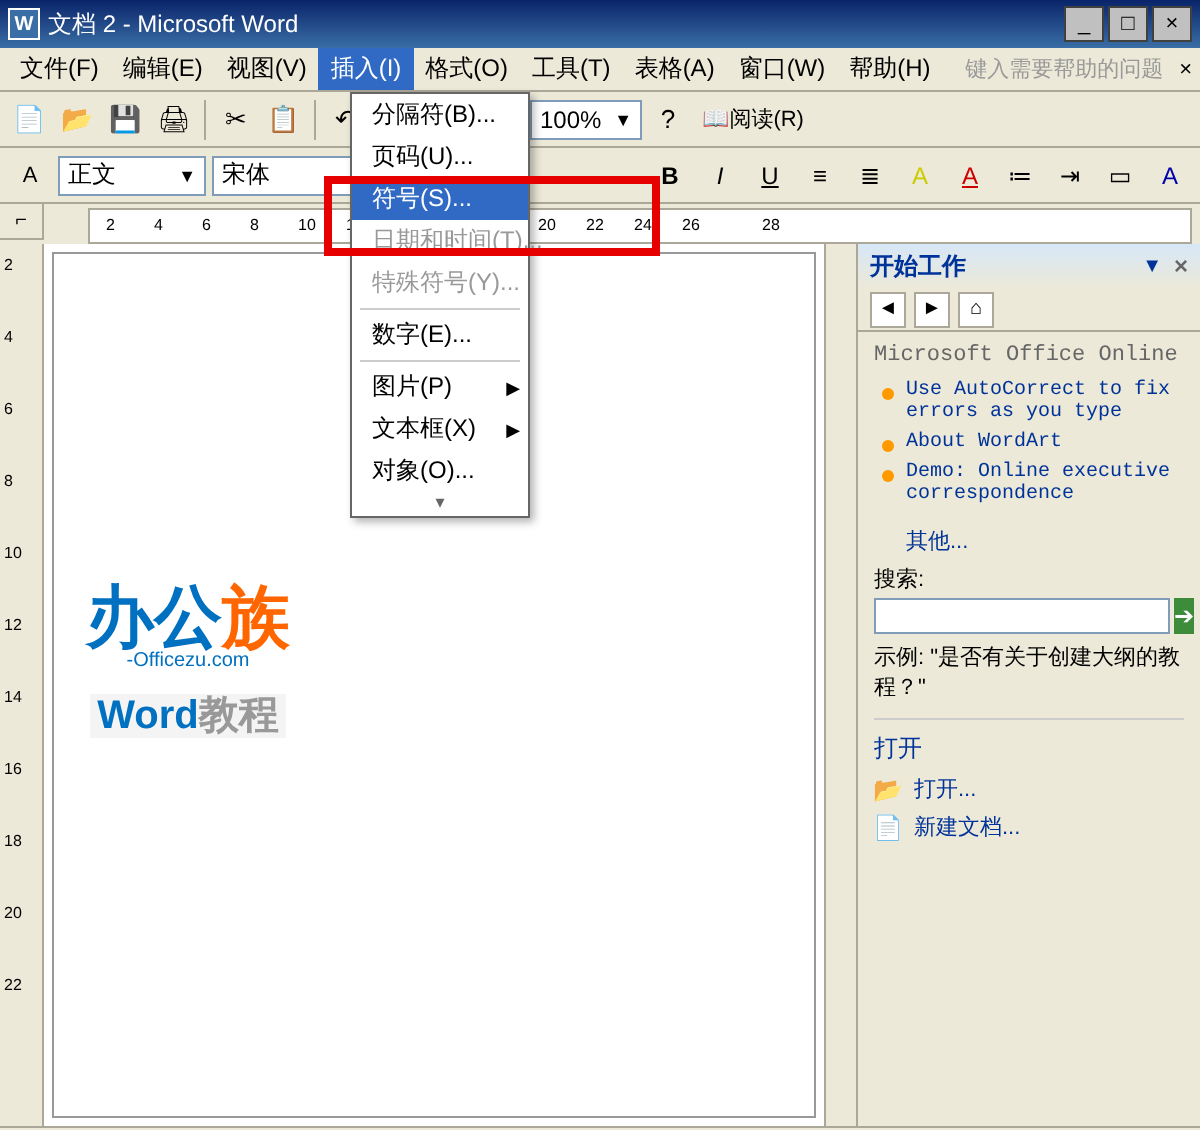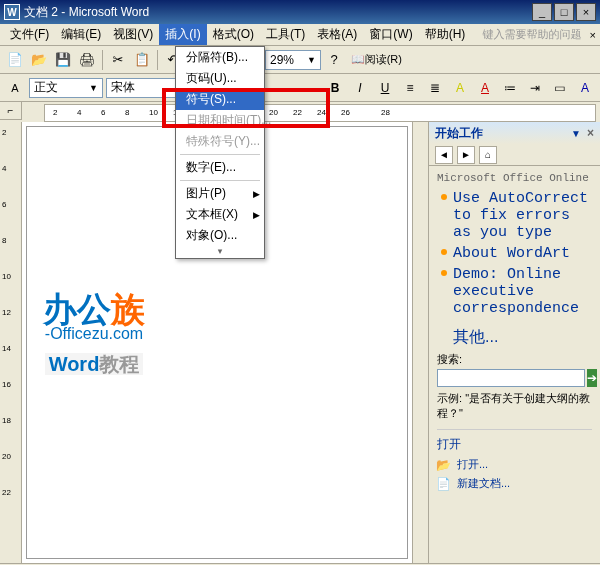--- a/index.html
+++ b/index.html
@@ -29,41 +29,41 @@
 .taskpane { width:172px; background:#ece9d8; border-left:1px solid #aca899; display:flex; flex-direction:column; font-size:11px; }
 .tp-head { height:22px; background:linear-gradient(#d6e7f7,#ece9d8); display:flex; align-items:center; padding:0 6px; font-weight:bold; font-size:12px; color:#003399; }
 .tp-head .x { margin-left:auto; cursor:default; color:#666; }
 .tp-nav { height:22px; display:flex; align-items:center; gap:4px; padding:0 6px; border-bottom:1px solid #aca899; }
 .tp-nav .nb { width:18px; height:18px; border:1px solid #aca899; background:#fff; display:flex; align-items:center; justify-content:center; font-size:10px; }
 .tp-body { padding:6px 8px; flex:1; overflow:auto; }
 .tp-body .sect { font-family:"Courier New",monospace; font-size:11px; color:#666; margin-bottom:6px; }
 .tp-body ul { list-style:none; margin:4px 0 10px 4px; }
 .tp-body ul li { display:flex; align-items:flex-start; gap:6px; margin:4px 0; }
 .bullet { width:6px; height:6px; background:#ff9900; border-radius:50%; flex-shrink:0; margin-top:4px; }
-.tp-body ul li a { color:#003399; text-decoration:none; font-family:"Courier New",monospace; font-size:15px; }
+.tp-body ul li a { color:#003399; text-decoration:none; font-family:"Courier New",monospace; font-size:10px; }
 .tp-body .srch-lbl { font-size:11px; margin-top:4px; }
 .srch-row { display:flex; gap:2px; margin:2px 0 4px; }
 .srch-row input { flex:1; height:18px; border:1px solid #7f9db9; font-size:11px; padding:0 2px; }
 .srch-row .go { width:20px; height:18px; background:#3c8c3c; color:#fff; display:flex; align-items:center; justify-content:center; font-size:12px; }
 .tp-body .example { font-size:11px; margin-bottom:8px; }
 .tp-body .open-head { font-size:12px; color:#003399; margin:6px 0 4px; border-top:1px solid #ccc; padding-top:6px; }
 .tp-body .open-item { display:flex; align-items:center; gap:6px; margin:4px 0; color:#003399; font-size:11px; }
 .tp-body .open-item .ficon { width:14px; height:14px; display:inline-flex; align-items:center; justify-content:center; font-size:12px; }
 .dropdown { position:absolute; left:175px; top:46px; width:90px; background:#fff; border:1px solid #666; box-shadow:2px 2px 4px rgba(0,0,0,.3); z-index:20; font-size:12px; }
 .dropdown .di { height:21px; display:flex; align-items:center; padding:0 16px 0 10px; cursor:default; white-space:nowrap; position:relative; }
 .dropdown .di.hl { background:#316ac5; color:#fff; }
 .dropdown .di.dis { color:#999; }
 .dropdown .di .sub { position:absolute; right:4px; font-size:9px; }
 .dropdown hr { border:none; border-top:1px solid #ccc; margin:2px 4px; }
 .dropdown .chev { height:12px; text-align:center; font-size:9px; color:#666; }
 .redbox { position:absolute; left:162px; top:88px; width:168px; height:40px; border:4px solid #e60000; z-index:30; pointer-events:none; }
 .watermark { position:absolute; left:16px; top:165px; z-index:2; font-size:34px; font-weight:bold; line-height:1; }
 .watermark .w1 { color:#0070c0; }
 .watermark .w2 { color:#ff6600; }
-.watermark .sub { font-size:16px; color:#0070c0; font-weight:normal; letter-spacing:0; }
+.watermark .sub { font-size:10px; color:#0070c0; font-weight:normal; letter-spacing:0; }
 .watermark .w3 { font-size:20px; color:#999; font-weight:bold; margin-top:4px; background:#f4f4f4; display:inline-block; padding:1px 4px; }
 .watermark .w3 .b { color:#0070c0;margin-top:44px; }
 .statusbar { height:22px; background:#ece9d8; border-top:1px solid #aca899; display:flex; align-items:center; font-size:11px; padding:0 6px; gap:14px; }
 .vscroll { width:16px; background:#ece9d8; border-left:1px solid #aca899; }
 .lr-corner { width:22px; height:18px; background:#ece9d8; border-right:1px solid #aca899; border-bottom:1px solid #aca899; display:flex; align-items:center; justify-content:center; font-size:10px; }
 </style>
 </head>
 <body>
 
 <div class="titlebar">
@@ -98,21 +98,21 @@
   <span class="sep"></span>
   <span class="tb">✂</span>
   <span class="tb">📋</span>
   <span class="sep"></span>
   <span class="tb">↶</span>
   <span class="tb">↷</span>
   <span class="sep"></span>
   <span class="tb">▦</span>
   <span class="tb">✏</span>
   <div class="combo" style="width:56px">
-      <span>29%</span>
+      <span>100%</span>
       <span class="arr">▼</span>
     </div>
   <span class="tb">?</span>
   <span class="tb" style="width:auto;padding:0 4px;font-size:11px">📖 <span>阅读(R)</span></span>
 </div>
 
 <div class="fmtbar">
   <span class="fb" style="font-size:11px">A</span>
   <div class="combo" style="width:74px">
       <span>正文</span>
@@ -206,21 +206,21 @@
           </li>
         <li>
             <span class="bullet"></span>
             <a>About WordArt</a>
           </li>
         <li>
             <span class="bullet"></span>
             <a>Demo: Online executive correspondence</a>
           </li>
       </ul>
-      <a style="color:#003399;font-size:16px;margin-left:16px">其他...</a>
+      <a style="color:#003399;font-size:11px;margin-left:16px">其他...</a>
       <div class="srch-lbl">搜索:</div>
       <div class="srch-row">
         <input type="text" style="">
         <div class="go">➔</div>
       </div>
       <div class="example"><span>示例:</span> <span>"是否有关于创建大纲的教程？"</span></div>
       <div class="open-head">打开</div>
       <div class="open-item">
           <span class="ficon">📂</span>
           <span>打开...</span>

